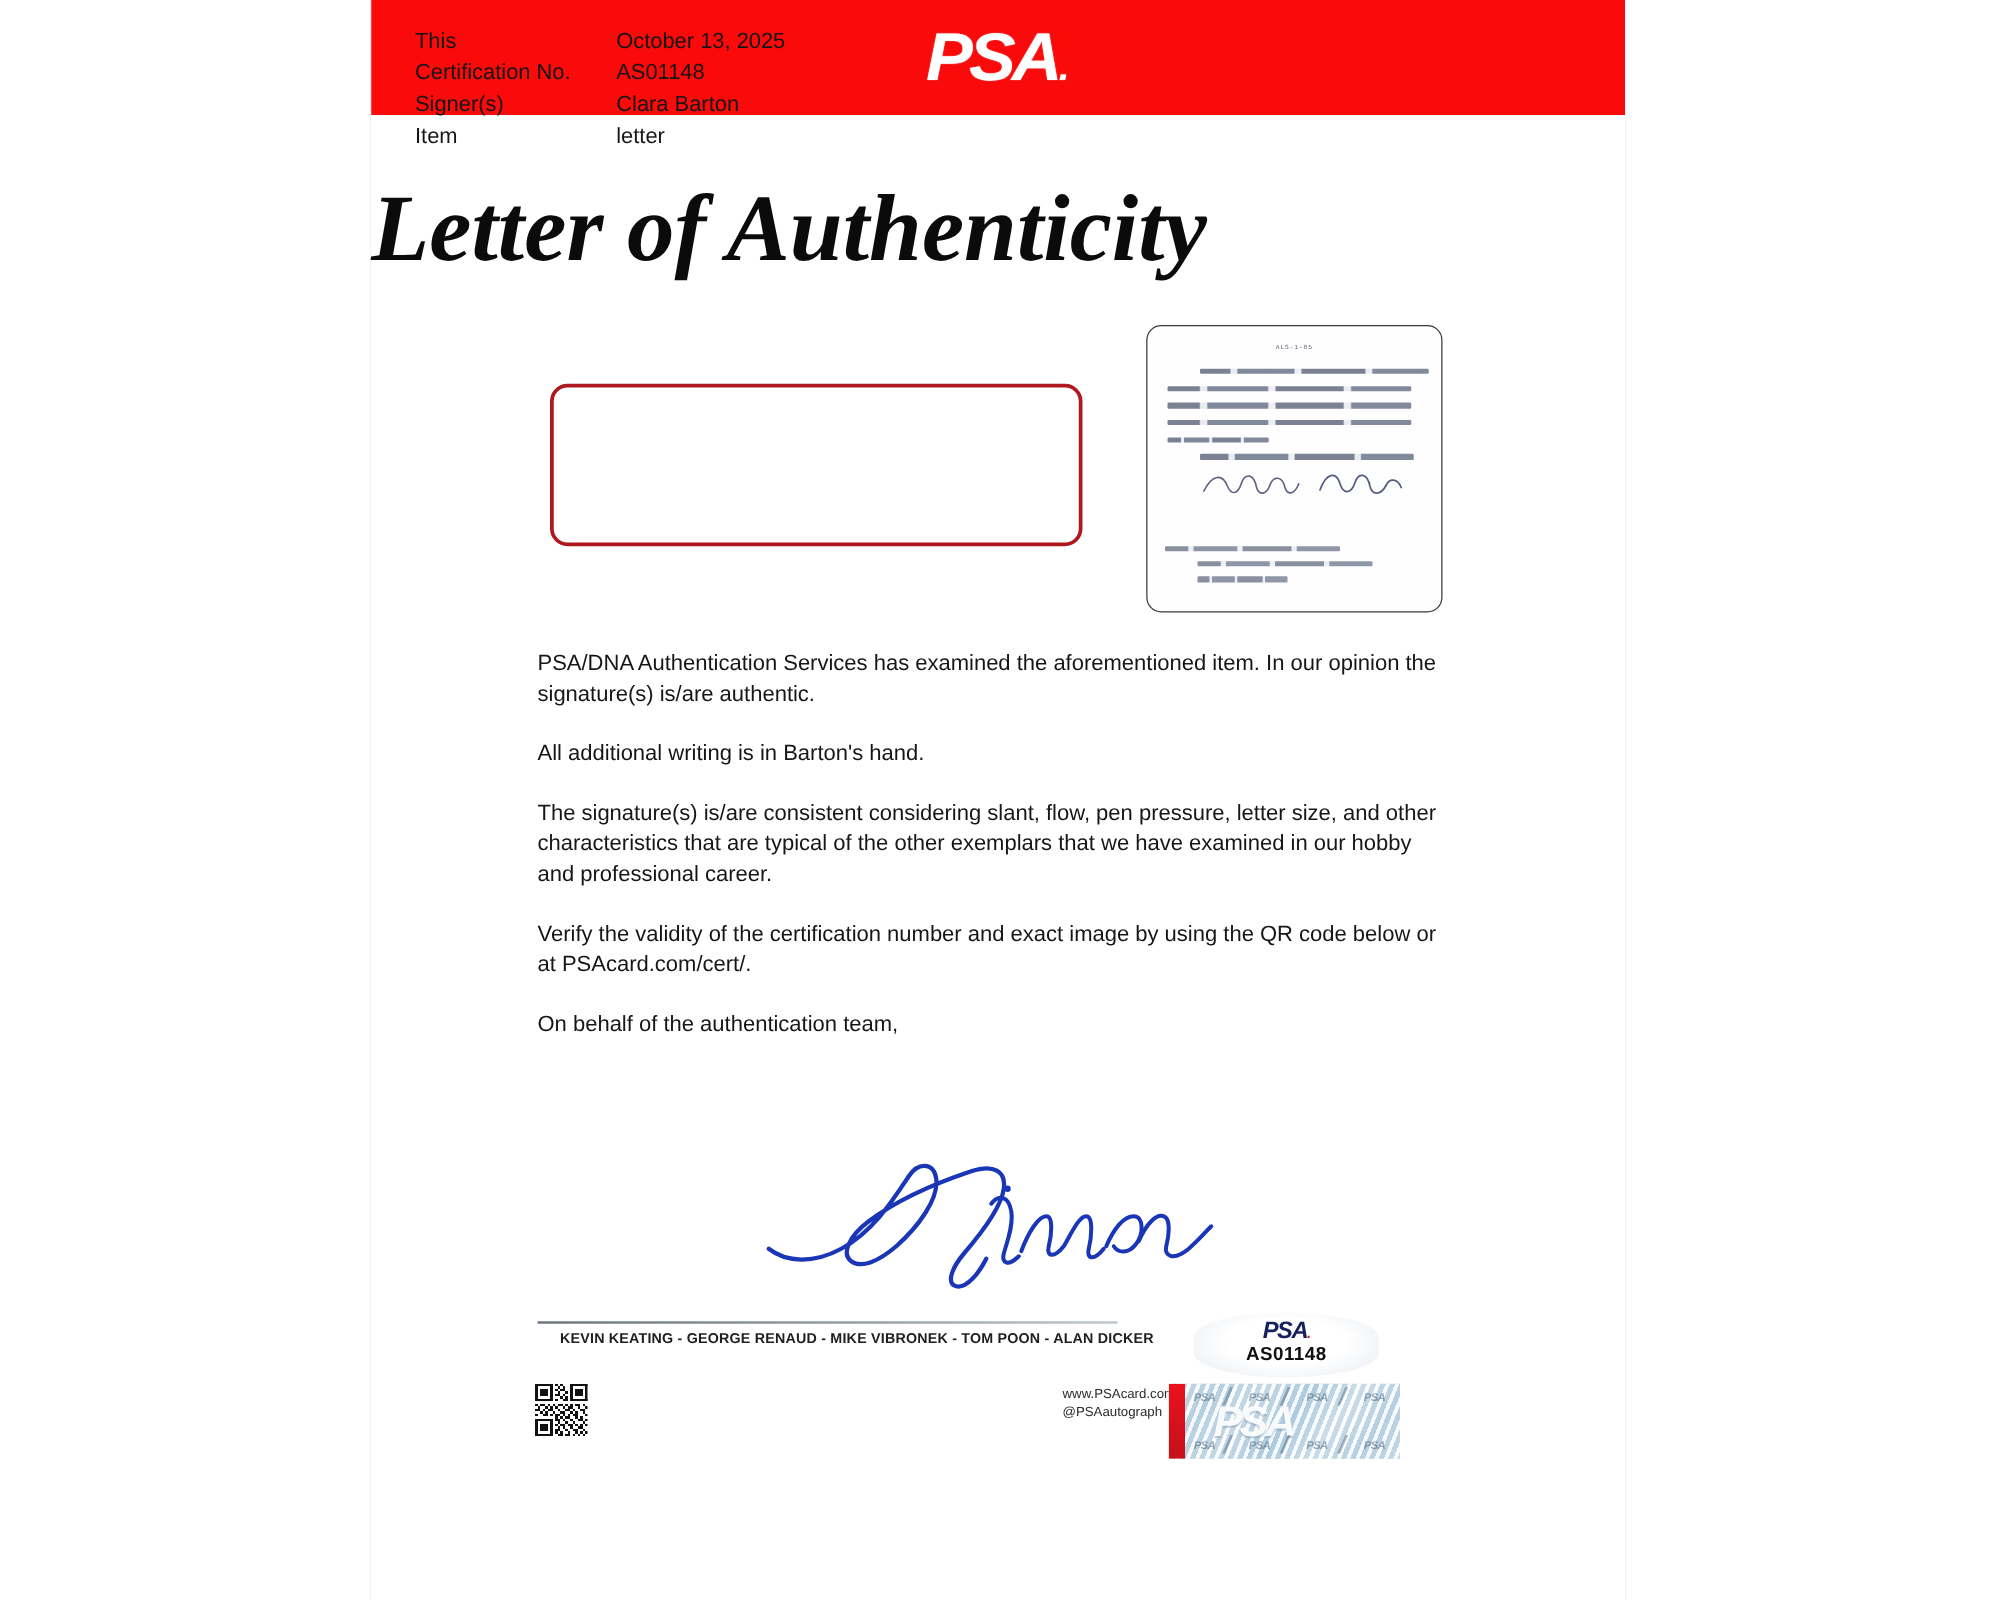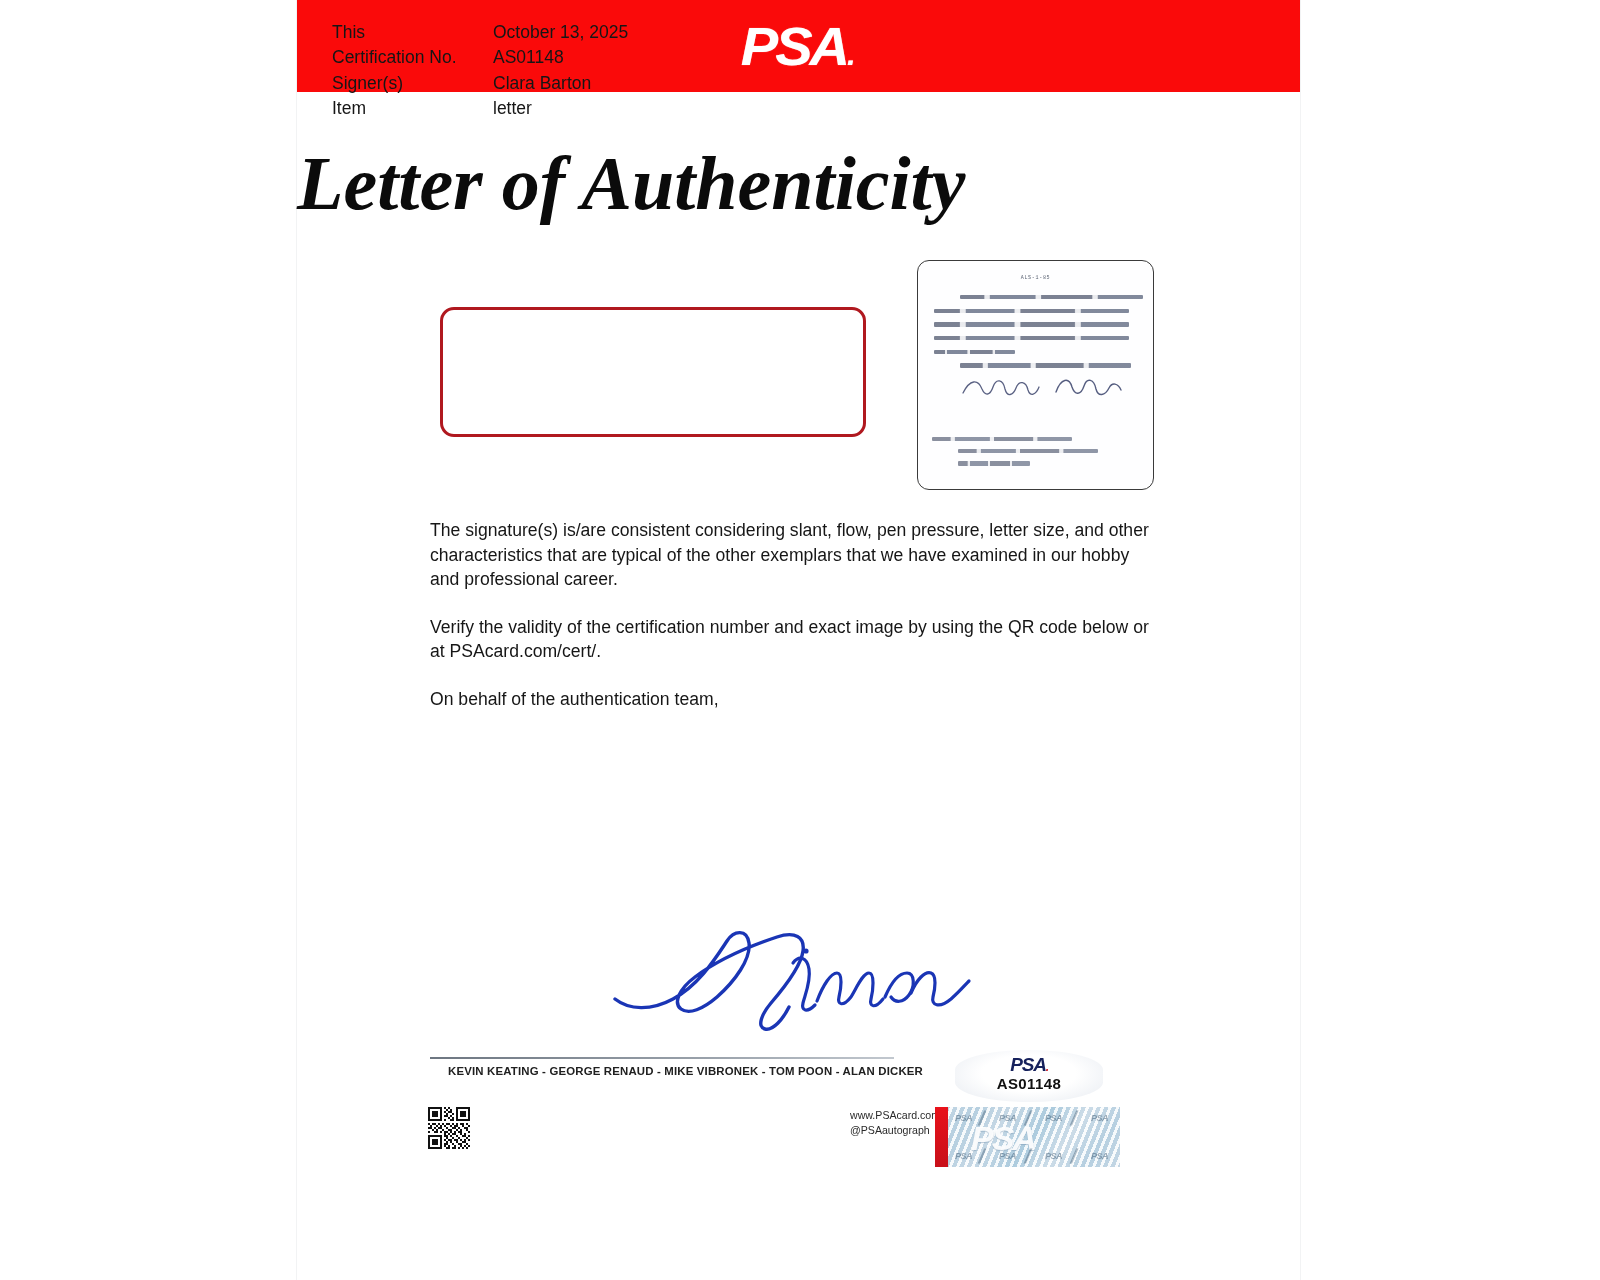--- a/index.html
+++ b/index.html
@@ -364,20 +364,22 @@
       </svg>
       <div class="thumb-addr">
         <div class="thumb-line w78"></div>
         <div class="thumb-line indent w78"></div>
         <div class="thumb-line indent w40"></div>
       </div>
     </div>
   </div>
 
   <div class="body-copy">
+    <p>PSA/DNA Authentication Services has examined the aforementioned item. In our opinion the signature(s) is/are authentic.</p>
+    <p>All additional writing is in Barton's hand.</p>
     <p>The signature(s) is/are consistent considering slant, flow, pen pressure, letter size, and other characteristics that are typical of the other exemplars that we have examined in our hobby and professional career.</p>
     <p>Verify the validity of the certification number and exact image by using the QR code below or at PSAcard.com/cert/.</p>
     <p>On behalf of the authentication team,</p>
   </div>
 
   <svg class="signature-wrap" viewBox="0 0 380 120">
     <g fill="none" stroke="#1a35b5" stroke-linecap="round" stroke-linejoin="round">
       <path d="M8 84 C22 95, 44 96, 66 84 C92 70, 108 44, 120 26 C127 15, 140 14, 142 28
                C144 44, 128 66, 110 82 C96 94, 82 100, 74 94 C66 88, 72 74, 88 62
                C112 44, 146 30, 170 22 C188 16, 198 22, 196 36 C194 52, 176 74, 164 88

